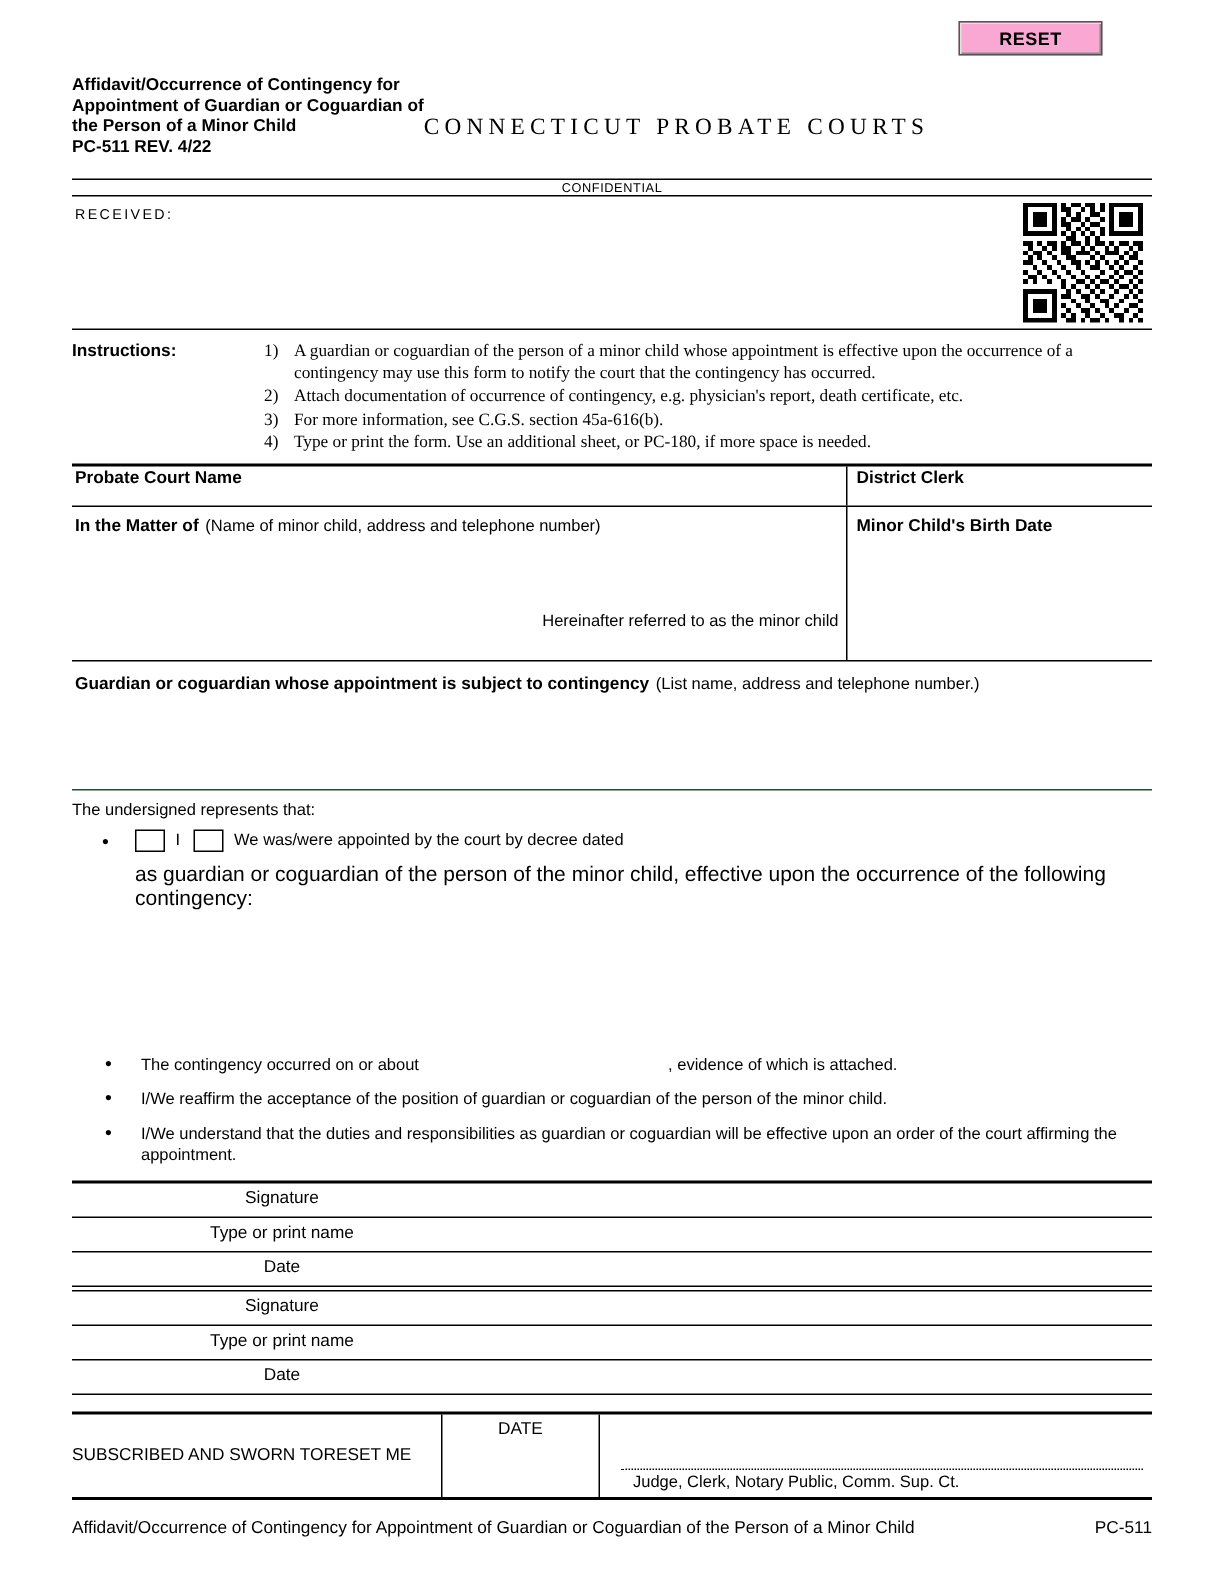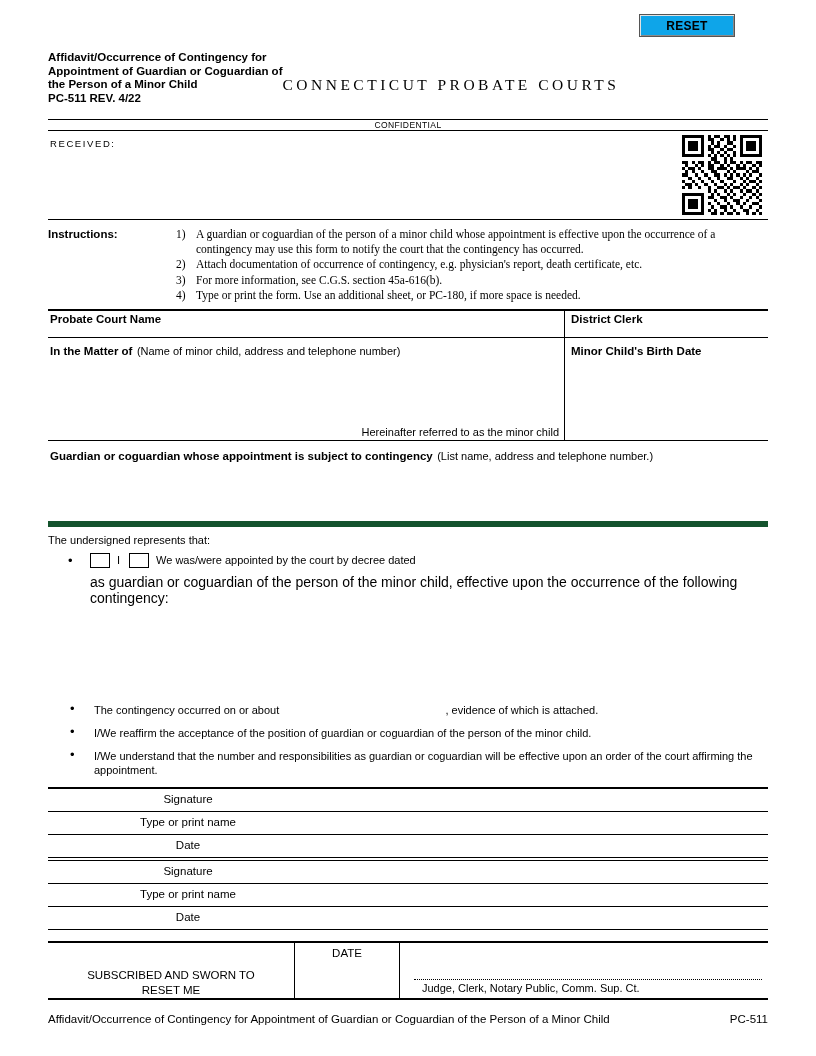--- a/index.html
+++ b/index.html
@@ -5,21 +5,21 @@
   * { margin:0; padding:0; box-sizing:border-box; }
   html,body { background:#ffffff; }
   .page {
     width:816px; height:1056px; background:#ffffff; color:#000;
     font-family:"Liberation Sans", sans-serif;
     padding:14px 48px 0 48px; position:relative; margin:0 auto;
   }
   
   .reset-row { display:flex; justify-content:flex-end; padding-right:33px; }
   .reset-btn {
-    width:96px; height:23px; background:#0ea5e9; border:1px solid #555;
+    width:96px; height:23px; background:#f9a8d4; border:1px solid #555;
     box-shadow:inset 1px 1px 0 #e2e2e2, inset -1px -1px 0 #8a8a8a;
     font-family:"Liberation Sans", sans-serif; font-size:12px; font-weight:bold;
     letter-spacing:.3px; cursor:pointer;
   }
   
   .header { display:flex; justify-content:flex-start; align-items:flex-end; margin-top:14px; }
   .title-block { font-size:11.5px; font-weight:bold; line-height:13.5px; }
   .court-name {
     font-family:"Liberation Serif", serif; font-size:15.5px; letter-spacing:3.5px;
     padding-bottom:11px; white-space:nowrap;
@@ -46,23 +46,23 @@
   .cell-right { width:203px; flex:none; padding:2px 6px; display:flex; }
   .bold-label { font-size:11.5px; font-weight:bold; }
   .hint-label { font-size:11px; }
   .fill-flex { flex:1; align-self:stretch; }
   
   .matter-row { display:flex; height:103px; border-bottom:1px solid #000; }
   .matter-left { flex:1; border-right:1px solid #000; position:relative; padding:3px 2px; }
   .matter-right { width:203px; flex:none; padding:3px 6px; }
   .matter-field { position:absolute; left:4px; top:20px; right:4px; bottom:18px; }
   .birth-date-field { height:70px; }
-  .hereinafter { position:absolute; right:5px; bottom:2px; font-size:11px; }
-  
-  .guardian-section { height:86px; border-bottom:6px solid #14532d; padding:5px 2px; position:relative; }
+  .hereinafter { position:absolute; right:5px; bottom:20px; font-size:11px; }
+  
+  .guardian-section { height:86px; border-bottom:1px solid #14532d; padding:5px 2px; position:relative; }
   .guardian-field { position:absolute; left:4px; top:24px; right:4px; bottom:4px; }
   
   .representations { padding-top:7px; }
   .rep-intro { font-size:11px; }
   .check-row { display:flex; align-items:center; margin:7px 0 0 20px; font-size:11px; }
   .bullet-dot { width:22px; flex:none; }
   .bullet-dot::before { content:"\2022"; font-size:13px; }
   .checkbox { width:20px; height:15px; border:1px solid #000; flex:none; margin-right:7px; background:#fff; }
   .check-text { margin-right:9px; white-space:nowrap; }
   .decree-date-field { flex:1; height:14px; }
@@ -72,22 +72,22 @@
   .bullet-item::before { content:"\2022"; position:absolute; left:22px; top:-1px; font-size:13px; }
   .date-gap { display:inline-block; width:160px; height:10px; }
   
   .sig-table { border-top:2px solid #000; margin-top:10px; }
   .sig-row { height:23px; border-bottom:1px solid #000; display:flex; }
   .sig-label { width:280px; text-align:center; font-size:11.5px; padding-top:4px; flex:none; }
   .sig-double-rule { height:3px; border-bottom:1px solid #000; }
   
   .notary { display:flex; margin-top:11px; border-top:2px solid #000; border-bottom:2px solid #000; height:59px; }
   .notary-left {
-    width:247px; flex:none; border-right:1px solid #000; display:flex; flex-direction:column;
-    justify-content:flex-end; align-items:center; font-size:11.5px; line-height:15px;
+    width:247px; flex:none; border-right:1px solid #000; display:flex; flex-direction:row;
+    justify-content:flex-start; align-items:center; font-size:11.5px; line-height:15px;
   }
   .notary-date { width:105px; flex:none; border-right:1px solid #000; display:flex; flex-direction:column; padding-top:4px; }
   .notary-date-label { text-align:center; font-size:11.5px; }
   .notary-right { flex:1; display:flex; flex-direction:column; justify-content:flex-end; padding:0 6px 4px 14px; }
   .dotted-line { border-bottom:1.5px dotted #000; height:8px; }
   .official-title { font-size:11px; padding:2px 0 0 8px; }
   
   .footer { display:flex; justify-content:space-between; margin-top:13px; font-size:11.5px; }
 </style>
 </head>
@@ -200,21 +200,21 @@
     </div>
     <div class="continuation">as guardian or coguardian of the person of the minor child, effective upon the occurrence of the following contingency:</div>
     <div class="contingency-field"></div>
 
     <div class="bullet-item">
       <span>The contingency occurred on or about</span>
       <span class="date-gap"></span>
       <span>, evidence of which is attached.</span>
     </div>
     <div class="bullet-item">I/We reaffirm the acceptance of the position of guardian or coguardian of the person of the minor child.</div>
-    <div class="bullet-item">I/We understand that the number and responsibilities as guardian or coguardian will be effective upon an order of the court affirming the appointment.</div>
+    <div class="bullet-item">I/We understand that the duties and responsibilities as guardian or coguardian will be effective upon an order of the court affirming the appointment.</div>
   </div>
 
   <div class="sig-table">
     <div class="sig-row">
       <span class="sig-label">Signature</span>
     </div>
     <div class="sig-row">
       <span class="sig-label">Type or print name</span>
     </div>
     <div class="sig-row">

